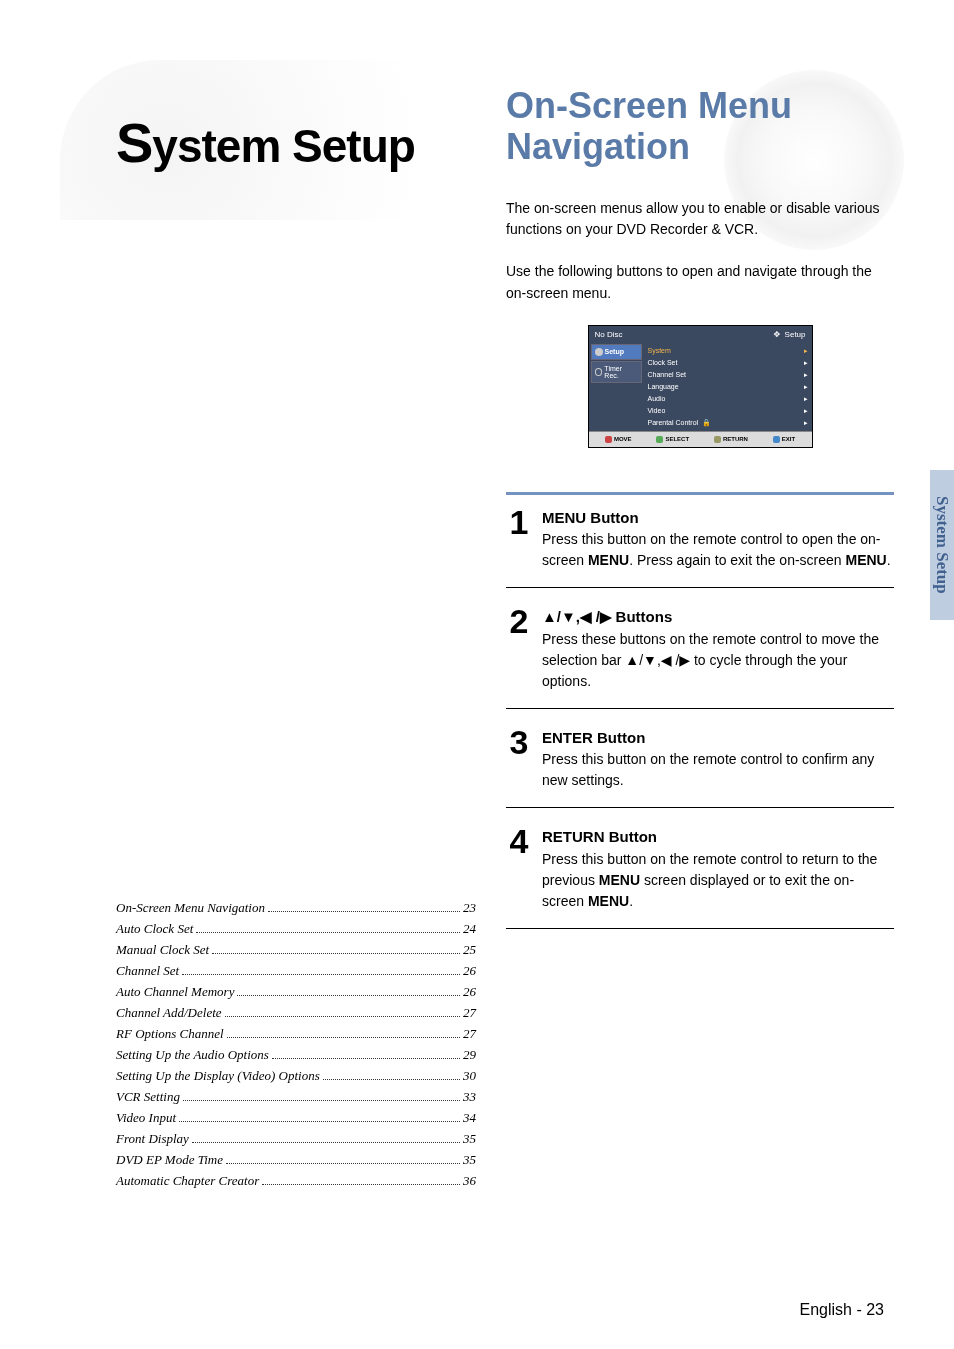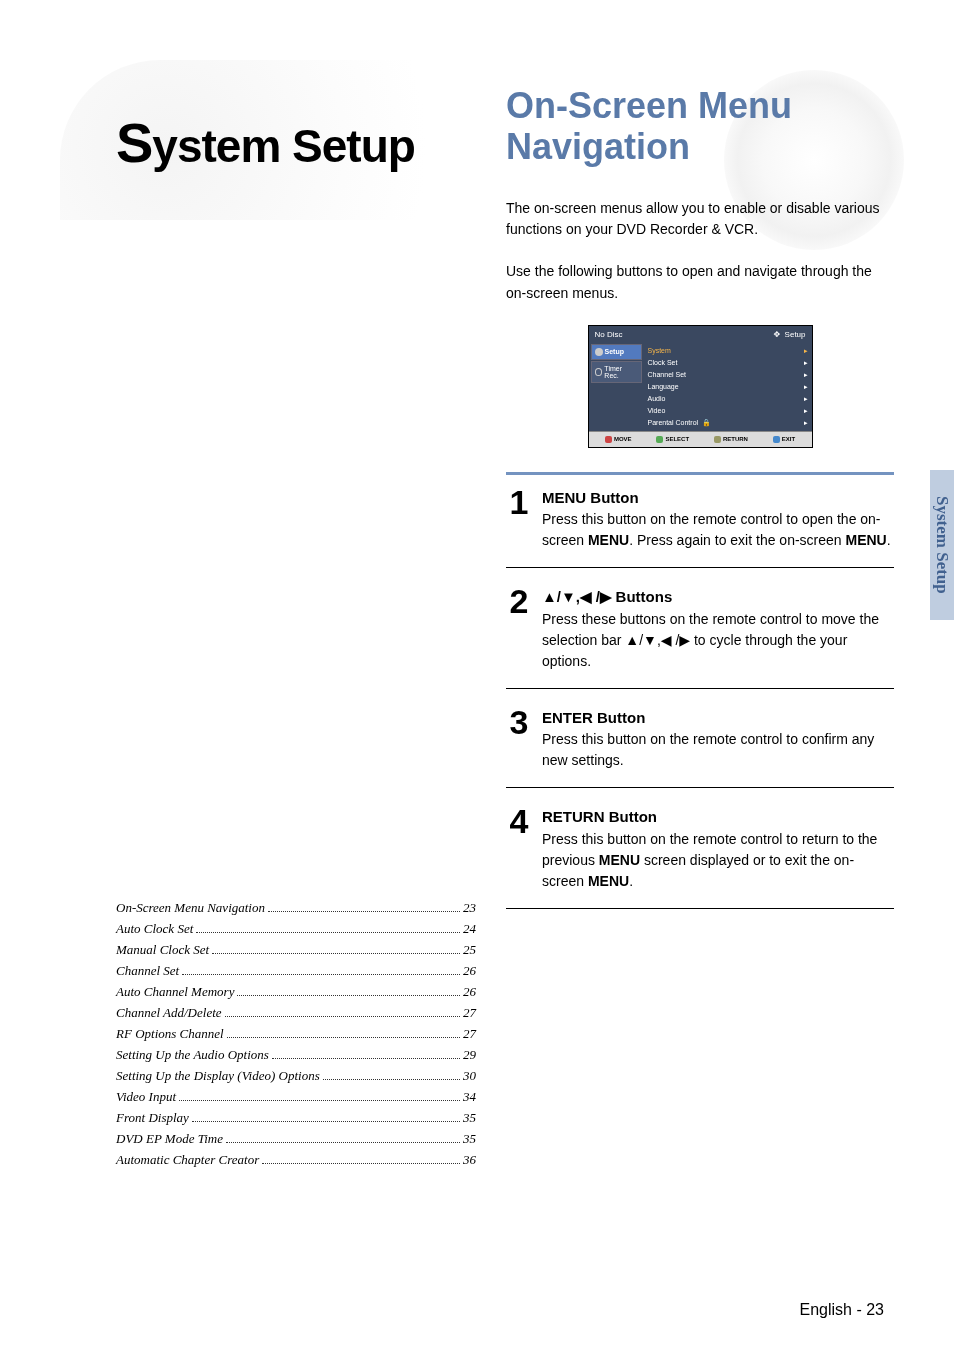--- a/index.html
+++ b/index.html
@@ -7,21 +7,21 @@
   .page { position: relative; width: 100%; height: 100%; padding: 60px 60px 40px 116px; }
   .header-bg { position: absolute; top: 60px; left: 60px; width: 420px; height: 160px; background: radial-gradient(circle at 25% 55%, #f4f4f4 0%, #fcfcfc 55%, #fff 80%); border-top-left-radius: 100px; z-index: 0; }
   .disc-deco { position:absolute; top:70px; right:50px; width:180px; height:180px; border-radius:50%; background: radial-gradient(circle,#fff 0%, #eee 40%, #ddd 60%, #fff 80%); opacity:0.4; z-index:0;}
   .columns { display: flex; gap: 30px; position: relative; z-index: 2; }
   .col-left { width: 360px; display: flex; flex-direction: column; }
   .col-right { flex: 1; }
   .section-title { font-size: 46px; font-weight: bold; font-family: Arial, sans-serif; padding-top: 50px; letter-spacing: -1px; }
   .section-title .big { font-size: 56px; }
   .right-title { font-size: 36px; color: #5a7aa8; font-weight: bold; line-height: 1.15; padding-top: 25px; padding-bottom: 30px; }
   .intro { font-size: 14px; line-height: 1.55; margin-bottom: 20px; }
-  .osd { width: 225px; margin: 0 auto 24px auto; border: 1px solid #000; background: #3a4860; color: #fff; font-size: 8px; }
+  .osd { width: 225px; margin: 0 auto 44px auto; border: 1px solid #000; background: #3a4860; color: #fff; font-size: 8px; }
   .osd-top { display:flex; justify-content: space-between; padding: 4px 6px; background:#3a4860;}
   .osd-body { display:flex; }
   .osd-side { width: 55px; }
   .osd-tab { font-size: 7px; padding: 3px 3px; margin: 1px 2px; border: 1px solid #667; background:#4a5a78; display:flex; align-items:center; gap:2px;}
   .osd-tab.active { background:#527abf; color:#fff; font-weight:bold;}
   .osd-list { flex:1; padding: 2px 4px;}
   .osd-item { display:flex; justify-content:space-between; font-size:7px; padding:2px 0;}
   .osd-item.sel { color:#f5b54a;}
   .osd-arrow { font-size:7px;}
   .osd-bottom { display:flex; justify-content: space-around; padding: 4px 4px; background:#dcdcdc; color:#000; font-size:6px; font-weight:bold; border-top:1px solid #888;}
@@ -99,20 +99,25 @@
             <span class="t">Setting Up the Audio Options</span>
             <span class="dots"></span>
             <span class="p">29</span>
           </div>
           <div class="toc-row">
             <span class="t">Setting Up the Display (Video) Options</span>
             <span class="dots"></span>
             <span class="p">30</span>
           </div>
           <div class="toc-row">
+            <span class="t">VCR Setting</span>
+            <span class="dots"></span>
+            <span class="p">33</span>
+          </div>
+          <div class="toc-row">
             <span class="t">Video Input</span>
             <span class="dots"></span>
             <span class="p">34</span>
           </div>
           <div class="toc-row">
             <span class="t">Front Display</span>
             <span class="dots"></span>
             <span class="p">35</span>
           </div>
           <div class="toc-row">
@@ -124,21 +129,21 @@
             <span class="t">Automatic Chapter Creator</span>
             <span class="dots"></span>
             <span class="p">36</span>
           </div>
         </div>
     </div>
 
     <div class="col-right">
       <div class="right-title">On-Screen Menu Navigation</div>
       <p class="intro">The on-screen menus allow you to enable or disable various functions on your DVD Recorder &amp; VCR.</p>
-      <p class="intro">Use the following buttons to open and navigate through the on-screen menus.</p>
+      <p class="intro">Use the following buttons to open and navigate through the on-screen menu.</p>
 
       <div class="osd">
         <div class="osd-top">
           <span>No Disc</span>
           <span><span>✥</span>&nbsp;&nbsp;<span>Setup</span></span>
         </div>
         <div class="osd-body">
           <div class="osd-side">
             <div class="osd-tab active">
                 <span class="gear"></span>

